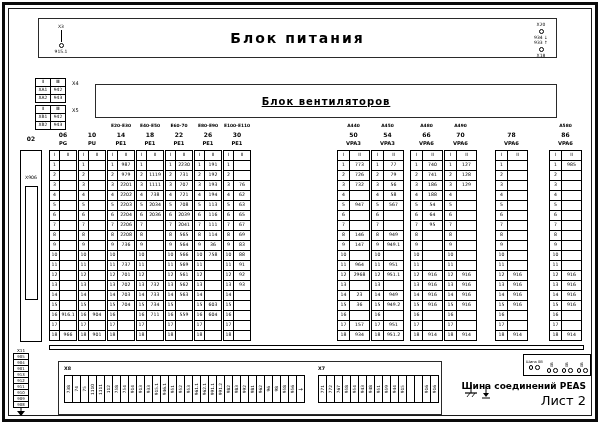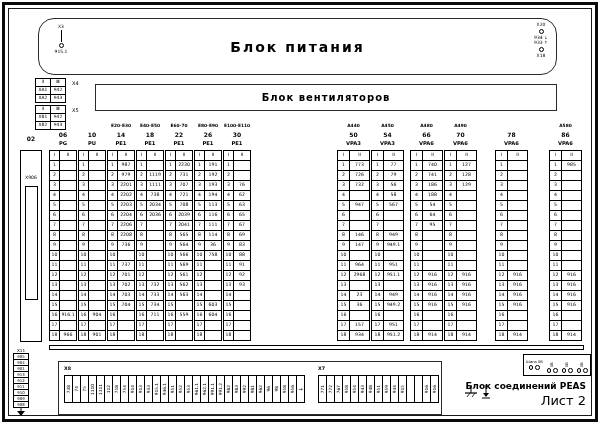--- a/index.html
+++ b/index.html
@@ -73,41 +73,41 @@
   .dot{width:2.5px;height:2.5px;border:0.6px solid #000;border-radius:50%;}
   .scheme{position:absolute;right:14px;top:381px;font-size:9px;font-weight:bold;}
   .sheet{position:absolute;right:14px;top:393px;font-size:13px;}
 </style>
 </head>
 <body>
 
 <div class="frame-outer"></div>
 <div class="frame-inner"></div>
 
-<div class="box" style="left:38px;top:18px;width:519px;height:57px;border-radius:16px;">
+<div class="box" style="left:38px;top:18px;width:519px;height:40px;">
   <div class="block-title pw-title">Блок питания</div>
 </div>
 
 <div class="pinsym" style="left:52px;top:24px;width:18px;">
   <div>X3</div>
   <div class="vline" style="height:12px;"></div>
   <div class="circ"></div>
   <div>915.1</div>
 </div>
 
 <div class="pinsym" style="left:528px;top:22px;width:26px;">
   <div>X20</div>
   <div class="circ"></div>
   <div>934 ↓</div>
   <div>933 ↑</div>
   <div class="circ"></div>
   <div>X18</div>
 </div>
 
-<div class="box" style="left:95px;top:84px;width:462px;height:27px;">
+<div class="box" style="left:95px;top:84px;width:462px;height:34px;text-decoration:underline;">
   <div class="block-title fan-title">Блок вентиляторов</div>
 </div>
 
 <table class="mt" style="left:35px;top:78px;" id="mt-x4">
     <tbody>
       <tr>
         <td class="hdr">I</td>
         <td class="hdr">II</td>
       </tr>
       <tr>
@@ -1451,14 +1451,14 @@
     </div>
     <div class="lg">
       <div class="lbl rot">0В</div>
       <div class="dots">
         <div class="dot"></div>
         <div class="dot"></div>
       </div>
     </div>
   </div>
 
-<div class="scheme">Блок соединений PEAS</div>
+<div class="scheme">Шина соединений PEAS</div>
 <div class="sheet">Лист 2</div>
 
 </body></html>

